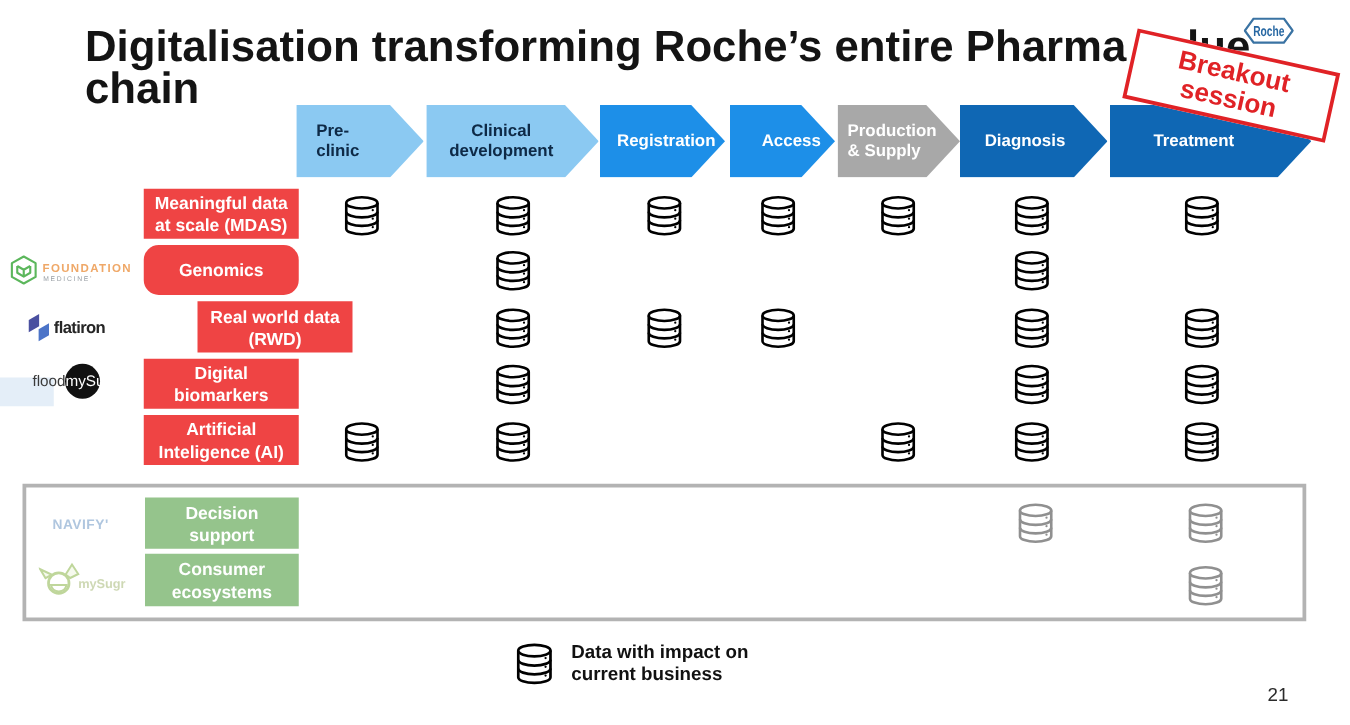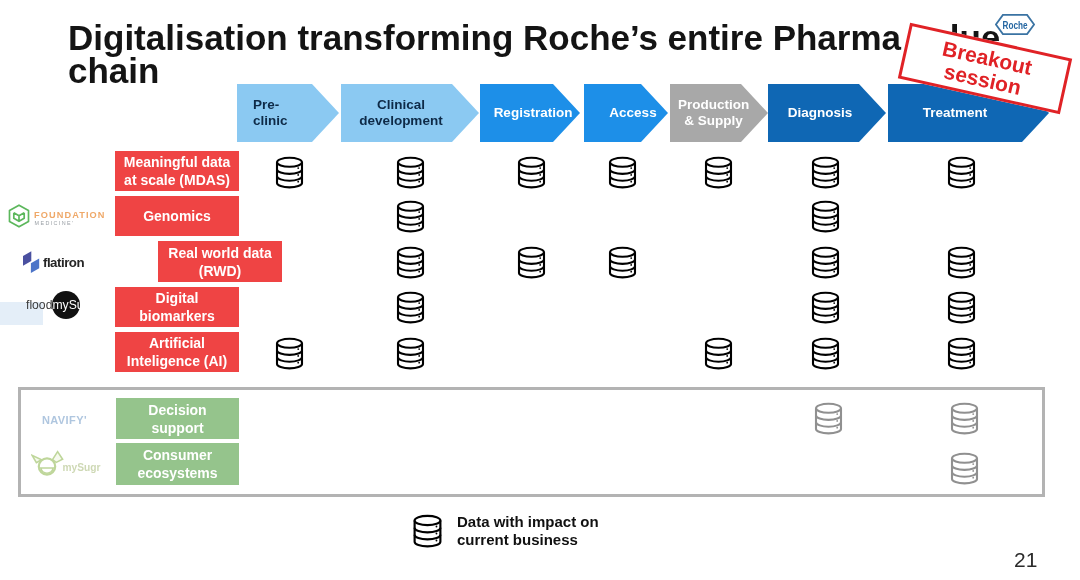--- a/index.html
+++ b/index.html
@@ -13,21 +13,21 @@
   .medb   { background:#1D8FE8; color:#fff; }
   .grayb  { background:#A8A8A8; color:#fff; }
   .darkb  { background:#0F67B4; color:#fff; }
   .grow { left:115px; width:124px; background:#ef4444; color:#fff; font-weight:bold;
     font-size:14px; line-height:18px; text-align:center; display:flex; align-items:center; justify-content:center; }
   .lgrow { left:116px; width:123px; background:#95C48C; color:#fff; font-weight:bold;
     font-size:14px; line-height:18px; text-align:center; display:flex; align-items:center; justify-content:center; }
   #graybox { left:18px; top:387px; width:1027px; height:110px; border:3px solid #B3B3B3; }
   .cyl { width:29px; height:33px; }
   #legendtext { left:457px; top:513px; font-size:15px; font-weight:bold; line-height:18px; color:#111; }
-  #pagenum { left:1014px; top:548px; font-size:21px; color:#2b2b2b; }
+  #pagenum { left:1014px; top:548px; font-size:15px; color:#2b2b2b; }
   #stamp { left:902px; top:39.5px; width:166px; height:57px; background:#fff;
     border:3.8px solid #E02226; transform:rotate(12.5deg); z-index:5;
     display:flex; align-items:center; justify-content:center; text-align:center;
     color:#E02226; font-weight:bold; font-size:21px; line-height:21.5px; }
 </style>
 </head>
 <body>
 <div id="title" class="abs">Digitalisation transforming Roche’s entire Pharma value chain</div>
 
 <svg class="abs" style="left:995px; top:14px;" width="40" height="22" viewBox="0 0 40 22">
@@ -43,31 +43,31 @@
 <div class="abs arrow lightb" style="left:341px; width:138px; clip-path:polygon(0 0, 111px 0, 138px 29px, 111px 58px, 0 58px); justify-content:center;">
   <div class="t" style="text-align:center; margin-right:18px;">Clinical<br>development</div>
   </div>
 <div class="abs arrow medb" style="left:480px; width:100px; clip-path:polygon(0 0, 73px 0, 100px 29px, 73px 58px, 0 58px); justify-content:center;">
   <div class="t" style="text-align:center; margin-right:10px;padding-left:16px;">Registration</div>
   </div>
 <div class="abs arrow medb" style="left:584px; width:84px; clip-path:polygon(0 0, 57px 0, 84px 29px, 57px 58px, 0 58px); justify-content:center;padding-left:24px;">
   <div class="t" style="text-align:center; margin-right:10px;">Access</div>
   </div>
 <div class="abs arrow grayb" style="left:670px; width:98px; clip-path:polygon(0 0, 71px 0, 98px 29px, 71px 58px, 0 58px);">
-  <div class="t" style="padding-left:8px; text-align:center;">Production<br>&amp; Supply</div>
+  <div class="t" style="padding-left:8px; text-align:left;">Production<br>&amp; Supply</div>
   </div>
 <div class="abs arrow darkb" style="left:768px; width:118px; clip-path:polygon(0 0, 91px 0, 118px 29px, 91px 58px, 0 58px); justify-content:center;">
   <div class="t" style="text-align:center; margin-right:14px;">Diagnosis</div>
   </div>
 <div class="abs arrow darkb" style="left:888px; width:161px; clip-path:polygon(0 0, 134px 0, 161px 29px, 134px 58px, 0 58px); justify-content:center;">
   <div class="t" style="text-align:center; margin-right:27px;">Treatment</div>
   </div>
 
 <div class="abs grow" style="top:151px; height:40px;">Meaningful data<br>at scale (MDAS)</div>
-<div class="abs grow" style="top:196px; height:40px;">Genomics</div>
+<div class="abs grow" style="top:196px; height:40px;border-radius:12px;">Genomics</div>
 <div class="abs grow" style="top:241px; height:41px;margin-left:43px;">Real world data<br>(RWD)</div>
 <div class="abs grow" style="top:287px; height:40px;">Digital<br>biomarkers</div>
 <div class="abs grow" style="top:332px; height:40px;">Artificial<br>Inteligence (AI)</div>
 
 <div id="graybox" class="abs"></div>
 <div class="abs lgrow" style="top:398px; height:41px;">Decision<br>support</div>
 <div class="abs lgrow" style="top:443px; height:42px;">Consumer<br>ecosystems</div>
 
 <svg width="0" height="0" style="position:absolute">
   <defs>

